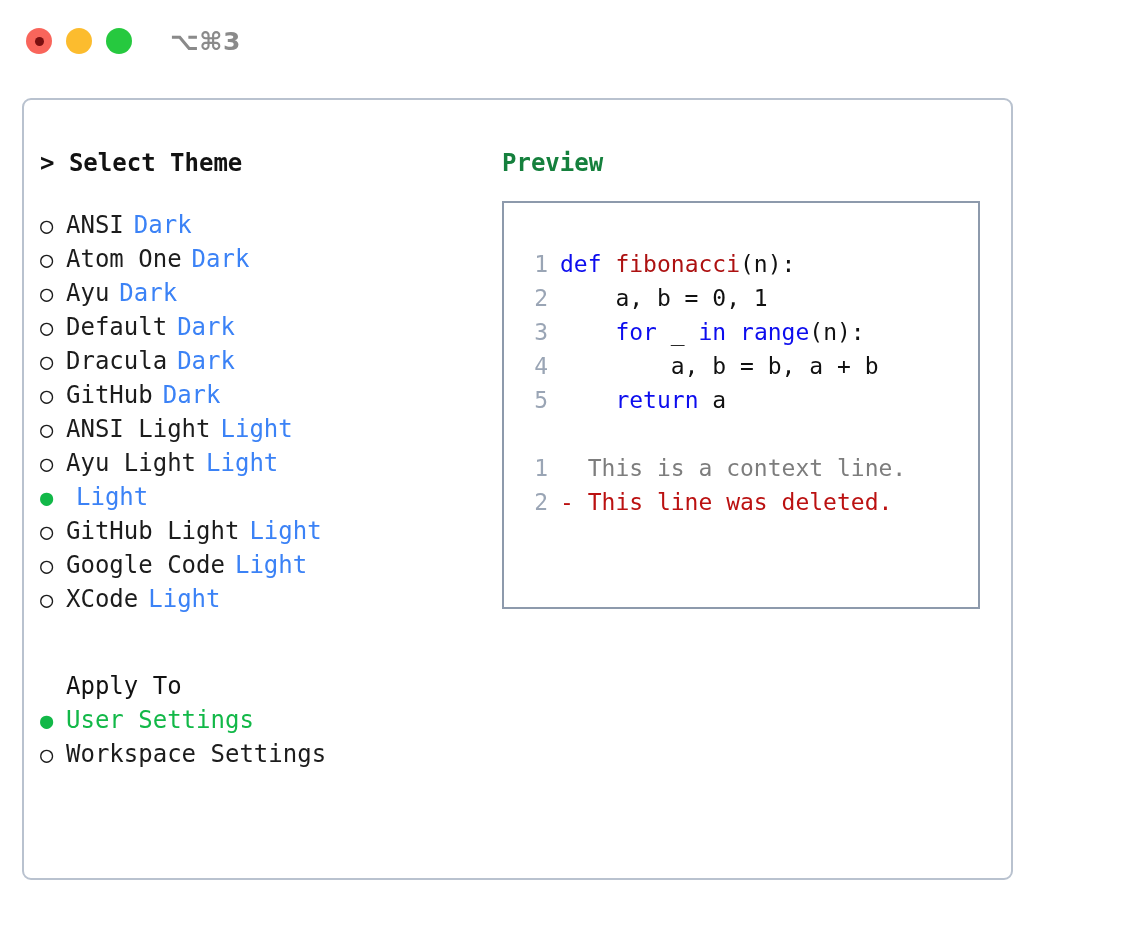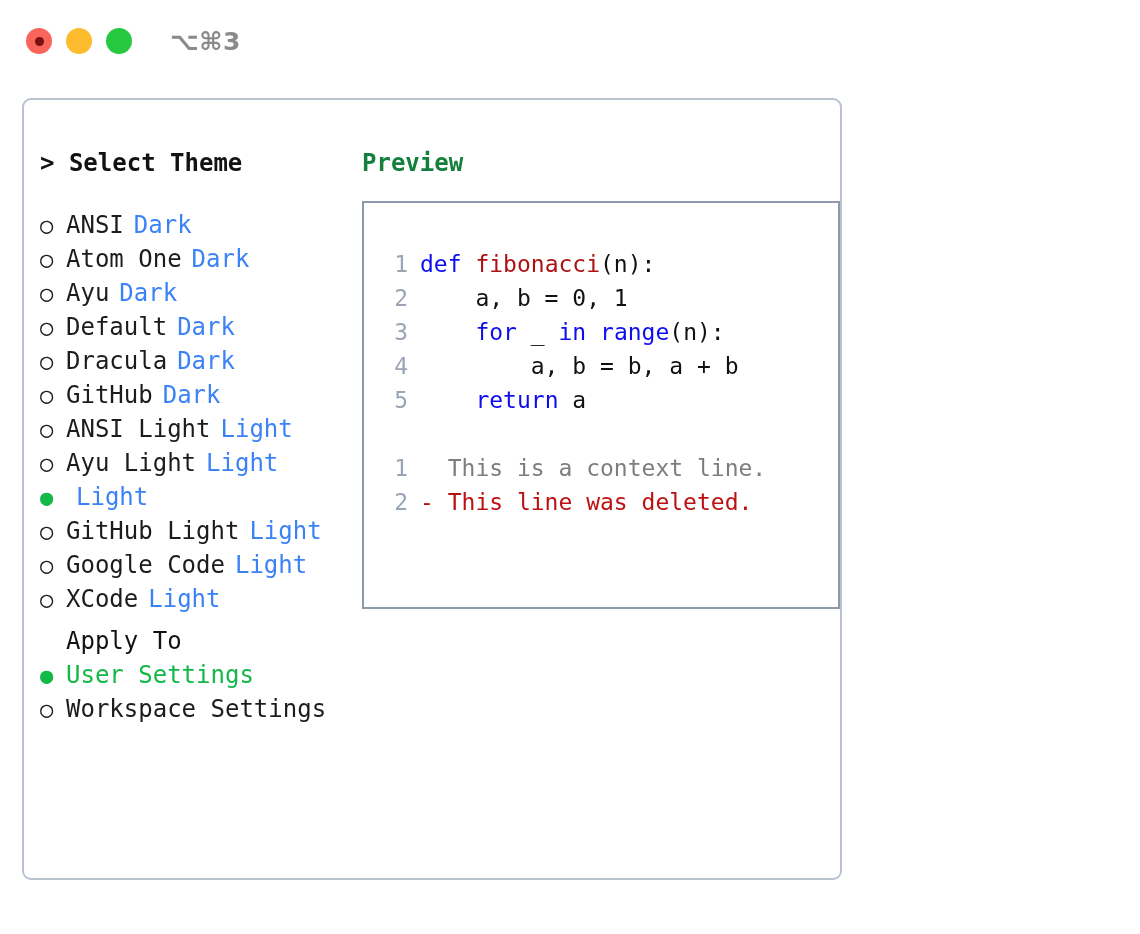--- a/index.html
+++ b/index.html
@@ -69,21 +69,21 @@
     color: #8a8a8a;
     letter-spacing: 0.5px;
     line-height: 1;
   }
 
   
   .panel {
     position: absolute;
     left: 22px;
     top: 98px;
-    width: 820px;
+    width: 991px;
     height: 782px;
     border: 2px solid #b9c2cf;
     border-radius: 9px;
     box-sizing: border-box;
     background: #ffffff;
   }
 
   .panel-inner {
     position: absolute;
     left: 0; top: 0;
@@ -140,20 +140,21 @@
   }
   .opt.selected .marker,
   .opt.selected .label { color: #12b848; }
 
   .apply-head {
     font-size: 24px;
     color: #121212;
     line-height: 34px;
     padding-left: 26px;
     white-space: pre;
+    margin-top: 45px;
   }
 
   .spacer-36 { height: 36px; }
   .spacer-30 { height: 30px; }
 
   .hint {
     font-size: 24px;
     color: #a9b0bd;
     line-height: 34px;
     width: 410px;

